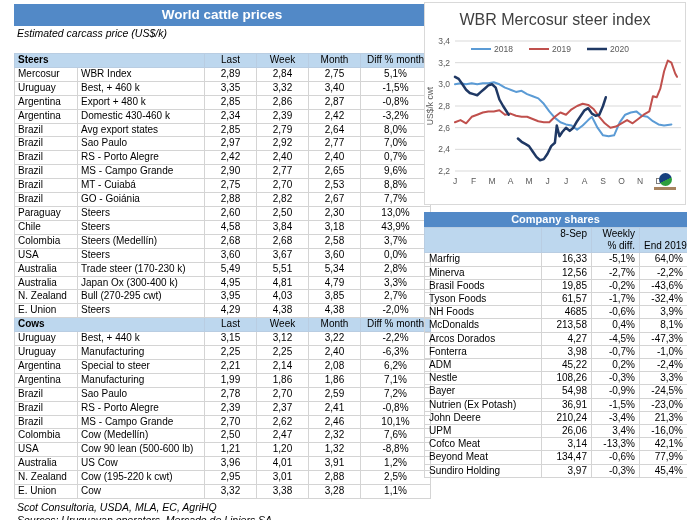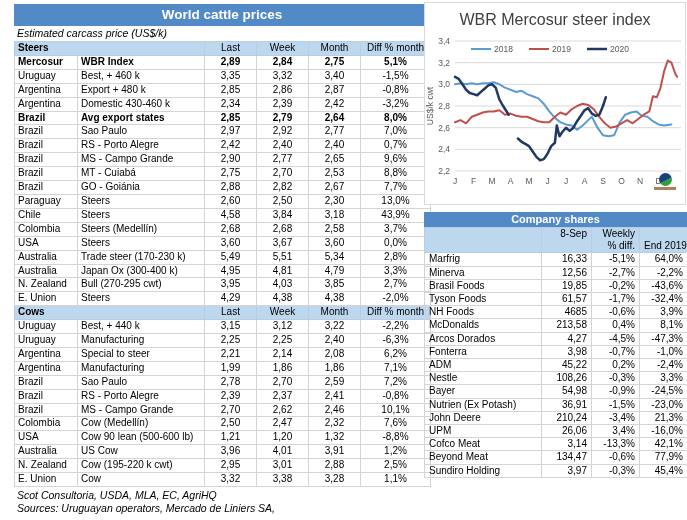--- a/index.html
+++ b/index.html
@@ -7,34 +7,34 @@
   .canvas {
     position:relative; width:687px; height:520px; background:#ffffff;
     font-family:"Liberation Sans", sans-serif; color:#000; overflow:hidden;
   }
   
   .left-panel { position:absolute; left:14px; top:4px; width:416px; }
   .bar {
     background:#5289C7; color:#fff; font-weight:bold; text-align:center;
   }
   .title-bar { height:22px; line-height:22px; font-size:13.5px; }
-  .subtitle { font-style:italic; font-size:10.5px; height:15px; line-height:15px; padding-left:3px; }
+  .subtitle { font-style:italic; font-size:10.5px; height:27px; line-height:15px; padding-left:3px; }
   table.prices-table {
     border-collapse:collapse; table-layout:fixed; width:416px; font-size:10px;
   }
   table.prices-table td {
     height:12.9px; line-height:12.9px; border:1px solid #d4d4d4;
     padding:0 3px; overflow:hidden; white-space:nowrap;
   }
   table.prices-table tr.sec td {
     background:#BDD7EE; border-color:#b9cde2;
   }
   table.prices-table td.lbl { font-weight:bold; }
   table.prices-table td.num { text-align:center; padding:0 1px; }
-  table.prices-table tr.b td { font-weight:bold; border-top:1px solid #9a9a9a; }
+  table.prices-table tr.b td { font-weight:normal; border-top:1px solid #9a9a9a; }
   .sources { font-style:italic; font-size:10.5px; line-height:13px; padding-left:3px; margin-top:2px; }
   
   .chart-panel {
     position:absolute; left:424px; top:2px; width:262px; height:203px;
     background:#fff; border:1px solid #d9d9d9;
   }
   .chart-title { text-align:center; font-size:16px; color:#404040; padding-top:8px; height:22px; }
   .chart-panel svg { position:absolute; left:0; top:22px; }
   .logo { position:absolute; left:229px; top:170px; width:22px; text-align:center; }
   .logo .globe {

